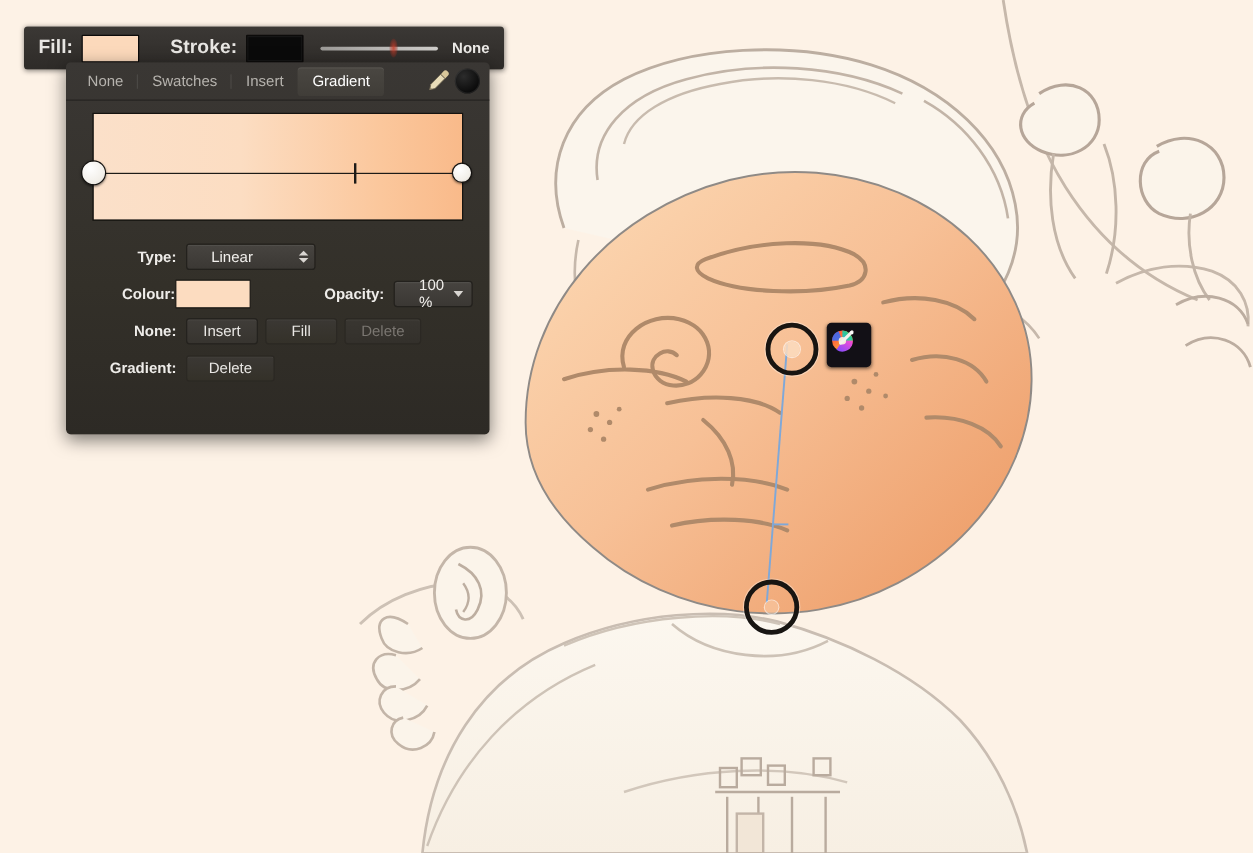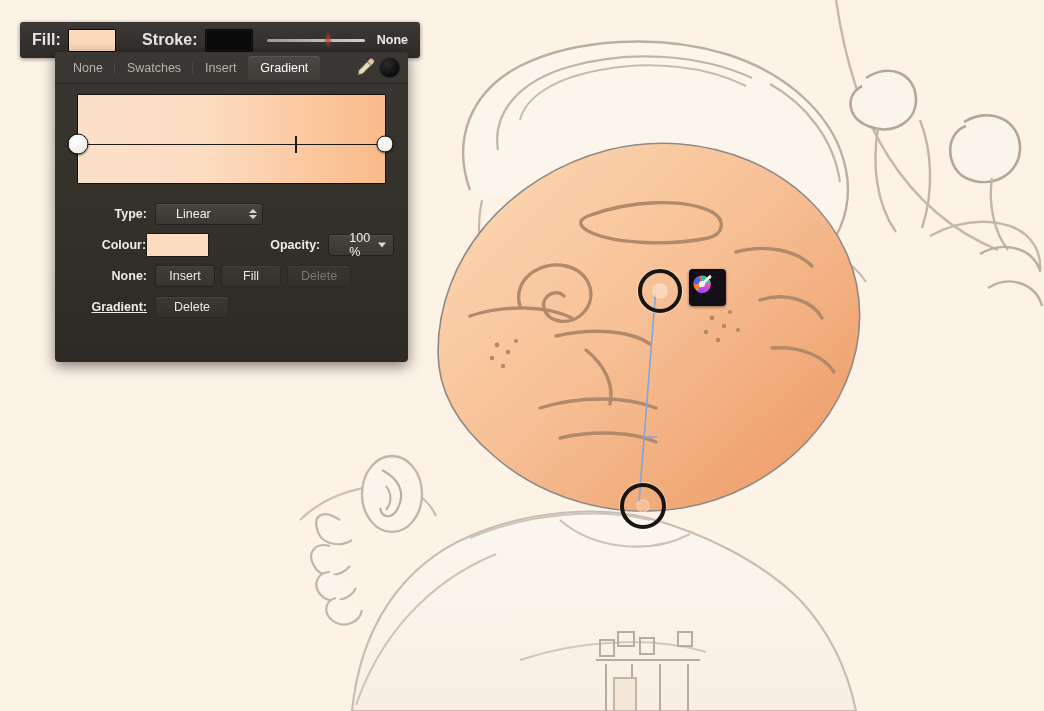--- a/index.html
+++ b/index.html
@@ -120,21 +120,21 @@
   .rows{padding:4px 14px 0 14px;}
   .row{display:flex;align-items:center;height:31px;}
   .row .field-lbl{
     color:#eeece9;font-size:12.5px;font-weight:bold;text-align:right;white-space:nowrap;
   }
   .row .field-lbl.dim{color:#7e7a75;font-weight:bold;}
   .w-type{width:78px;margin-right:8px;}
   .w-pos{width:78px;margin-right:8px;}
   .w-col{width:78px;margin-right:0;}
   .w-stop{width:78px;margin-right:8px;}
-  .w-grad{width:78px;margin-right:8px;text-decoration:underline;}
+  .w-grad{width:78px;margin-right:8px;}
 
   .select{
     position:relative;height:22px;box-sizing:border-box;
     background:linear-gradient(180deg,#474440 0%,#3b3834 100%);
     border:1px solid #23211d;border-radius:3px;
     display:flex;align-items:center;padding:0 22px 0 20px;
     color:#f2f0ed;font-size:12.5px;
     box-shadow:inset 0 1px 0 rgba(255,255,255,.06);
   }
   .select.wide{width:108px;}

